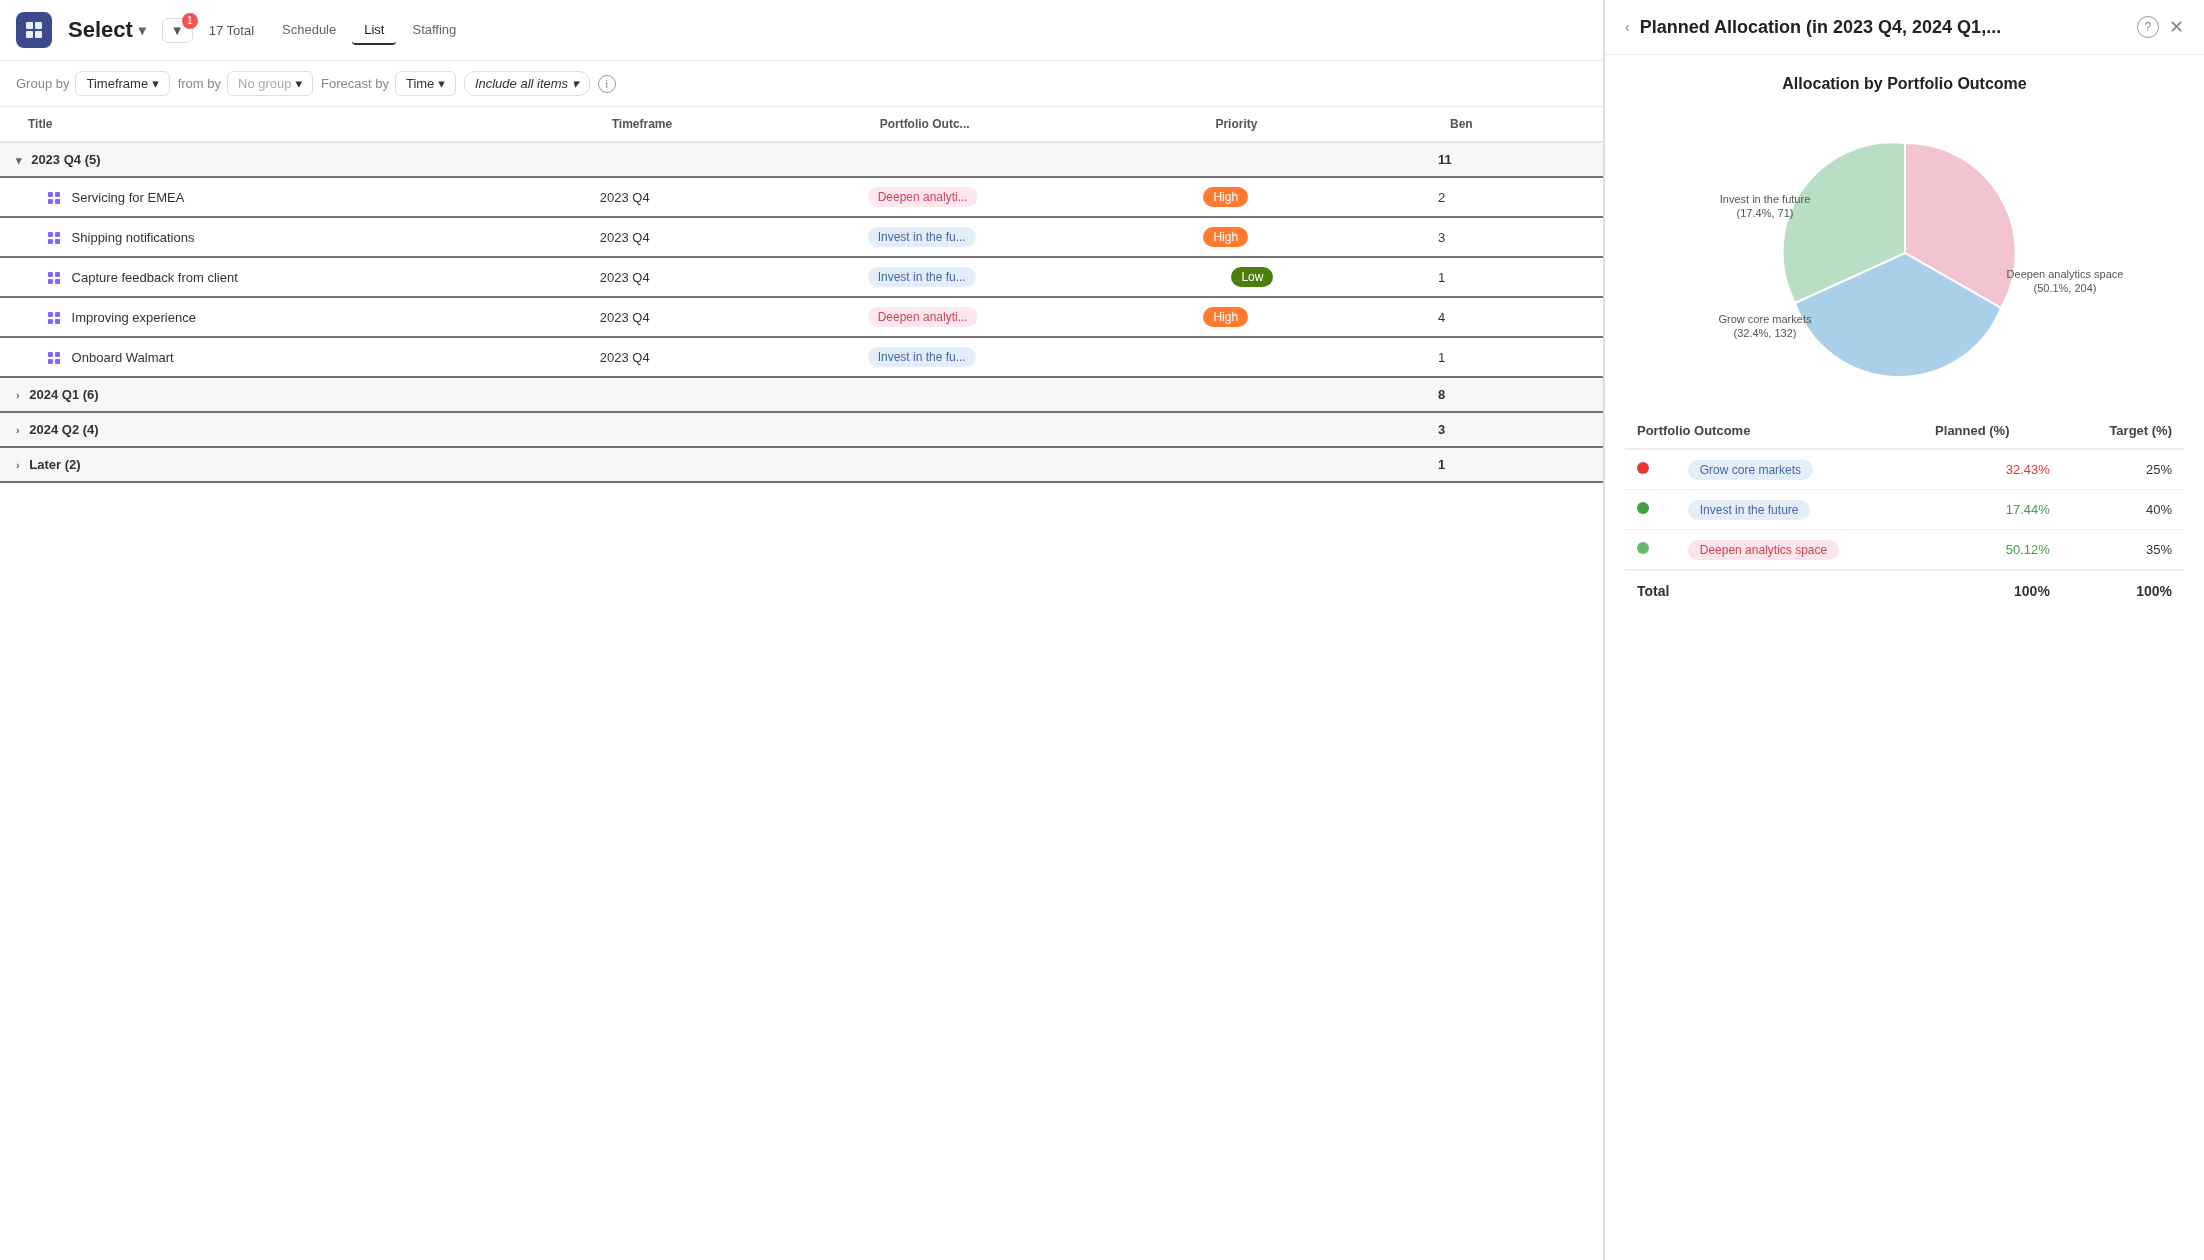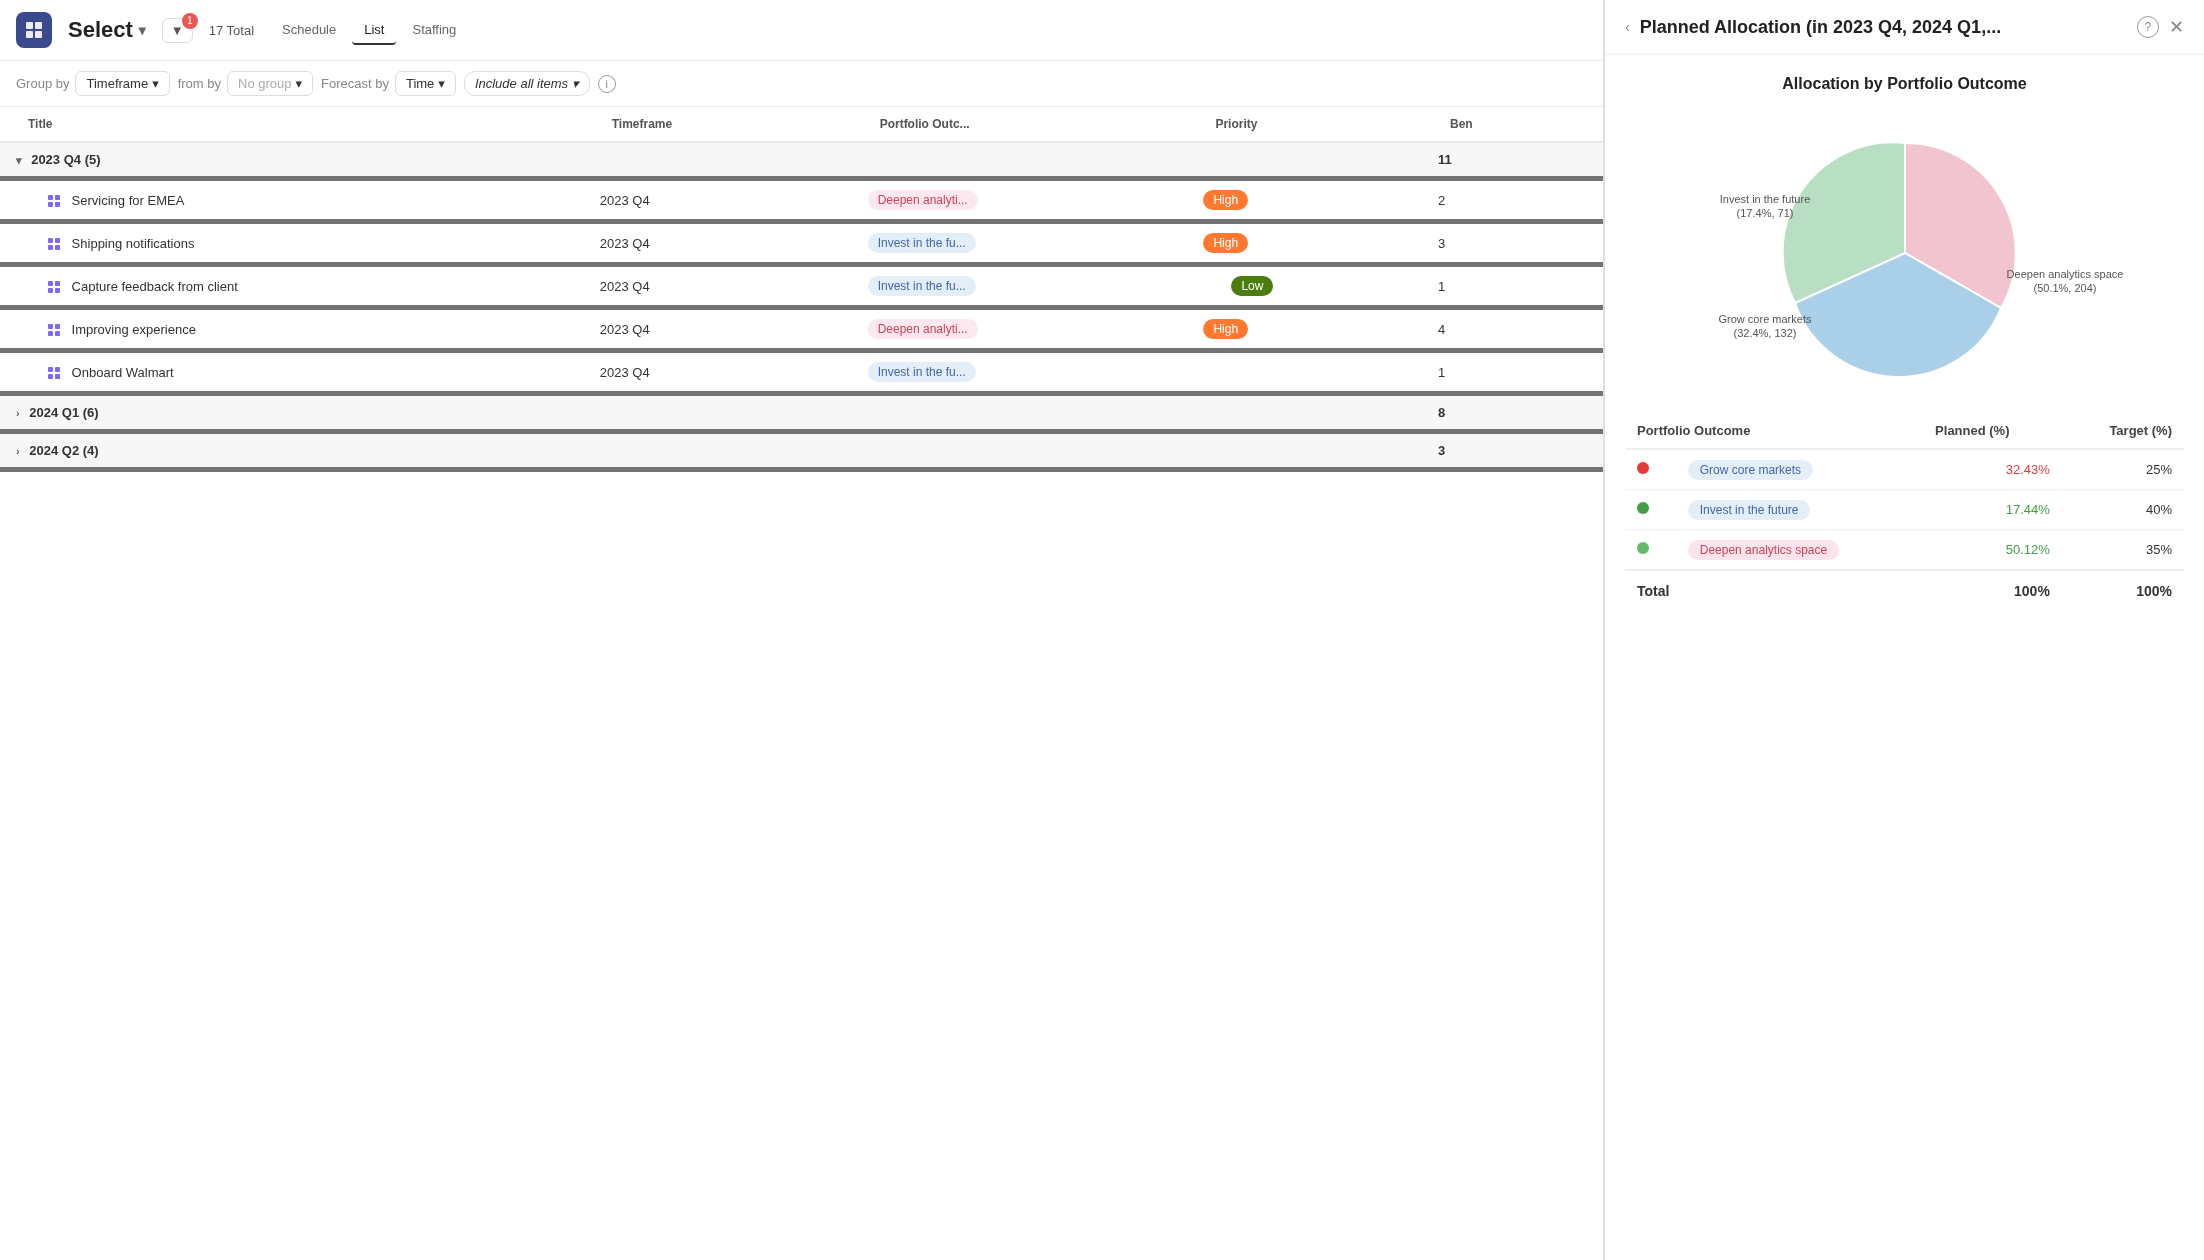--- a/index.html
+++ b/index.html
@@ -25,21 +25,21 @@
     .toolbar-group { display: flex; align-items: center; gap: 6px; }
     .toolbar-label { color: #888; }
     .toolbar-dropdown { display: flex; align-items: center; gap: 4px; padding: 4px 10px; border: 1px solid #ddd; border-radius: 6px; cursor: pointer; background: #fff; color: #333; }
     .include-items { display: flex; align-items: flex-end; gap: 4px; padding: 4px 10px; border: 1px solid #ddd; border-radius: 11px; cursor: pointer; color: #333; font-style: italic; }
     .info-icon { width: 18px; height: 18px; border-radius: 50%; border: 1px solid #999; display: flex; align-items: center; justify-content: center; font-size: 11px; color: #888; cursor: pointer; }
 
     
     .table-container { flex: 1; overflow-y: auto; }
     table { width: 100%; border-collapse: collapse; }
     th { padding: 10px 28px; text-align: left; font-size: 12px; font-weight: 600; color: #555; border-bottom: 2px solid #e8e8e8; background: #fff; position: sticky; top: 0; z-index: 1; }
-    td { padding: 9px 16px; border-bottom: 5px solid #737373; font-size: 13px; vertical-align: middle; }
+    td { padding: 9px 16px; border-bottom: 2px solid #737373; font-size: 13px; vertical-align: middle; }
 
     
     .group-row td { background: #f7f7f7; font-weight: 600; font-size: 13px; }
     .expand-icon { cursor: pointer; color: #666; margin-right: 6px; font-size: 11px; }
 
     
     .item-icon { display: inline-flex; gap: 2px; margin-right: 8px; vertical-align: middle; }
 
     
     .badge { display: inline-block; padding: 3px 10px; border-radius: 20px; font-size: 12px; font-weight: 500; }
@@ -249,20 +249,27 @@
     </td>
     <td>8</td>
   </tr>
           <tr class="group-row">
     <td colspan="4">
       <span class="expand-icon">›</span>
       <strong>2024 Q2 (4)</strong>
     </td>
     <td>3</td>
   </tr>
+          <tr class="group-row">
+    <td colspan="4">
+      <span class="expand-icon">›</span>
+      <strong>Later (2)</strong>
+    </td>
+    <td>1</td>
+  </tr>
         </tbody>
     </table>
   </div>
 </div>
 
 <div class="right-panel">
   <div class="right-header">
     <span class="collapse-icon">‹</span>
     <span class="right-header-title">Planned Allocation (in 2023 Q4, 2024 Q1,...</span>
     <div class="help-icon">?</div>

